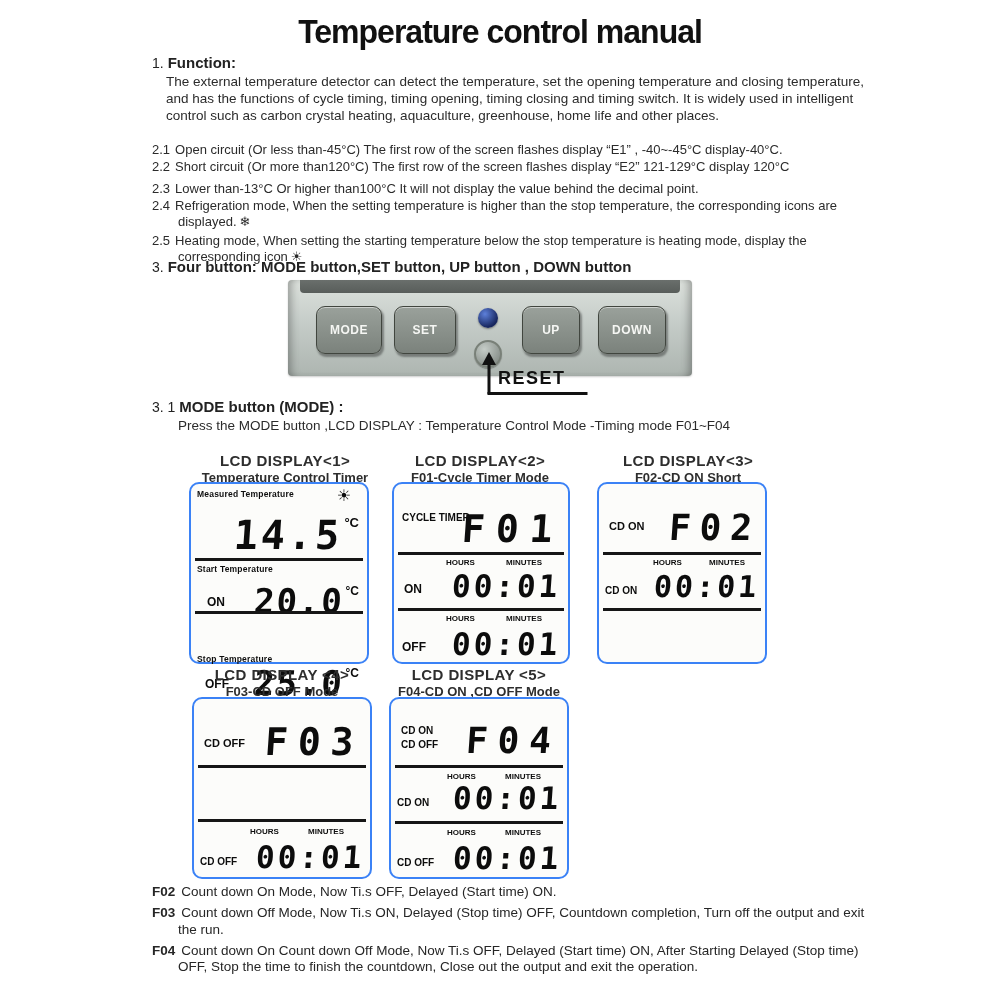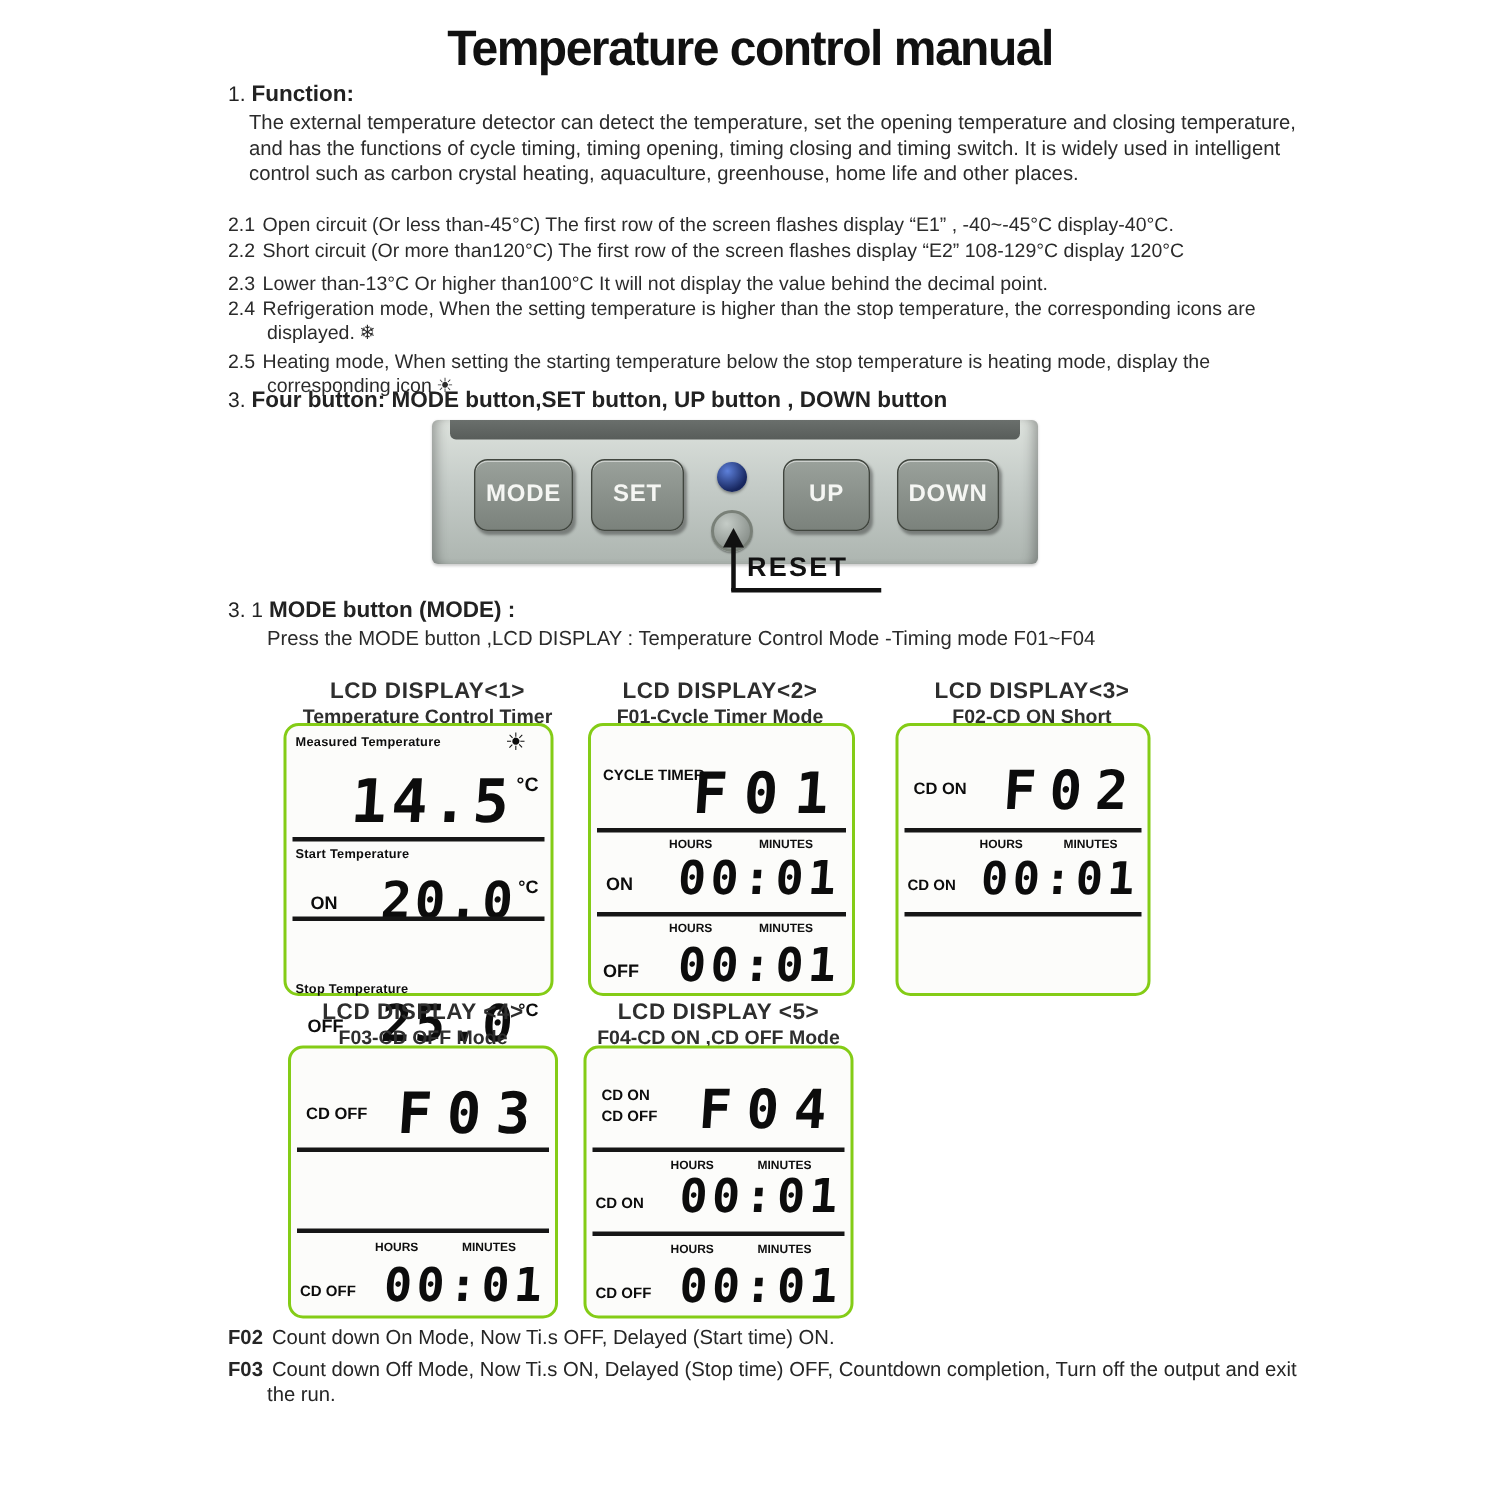--- a/index.html
+++ b/index.html
@@ -25,39 +25,39 @@
   .device{position:absolute; left:288px; top:280px; width:404px; height:96px;
           background:linear-gradient(180deg,#dde2dd 0%,#c5ccc8 45%,#adb5b0 100%);
           border-radius:4px;
           box-shadow:inset 8px 0 8px -5px rgba(0,0,0,.3), inset -8px 0 8px -5px rgba(0,0,0,.3), 0 1px 2px rgba(0,0,0,.2);}
   .dev-topbar{position:absolute; left:12px; right:12px; top:0; height:13px;
               background:linear-gradient(180deg,#6a6f6c,#585d5a); border-radius:0 0 4px 4px;}
   .dev-btn{position:absolute; top:26px; height:46px;
            background:linear-gradient(180deg,#9aa19b,#7b827c);
            border:1px solid #41463f; border-radius:9px;
            box-shadow:inset 0 1px 0 rgba(255,255,255,.5), 1.5px 2.5px 2px rgba(0,0,0,.35);
-           color:#f5f6f3; font-weight:bold; font-size:16px;
+           color:#f5f6f3; font-weight:bold; font-size:12px;
            display:flex; align-items:center; justify-content:center; letter-spacing:.5px;}
   .dev-led{position:absolute; left:190px; top:28px; width:20px; height:20px; border-radius:50%;
            background:radial-gradient(circle at 35% 30%, #5d80da, #17265e 70%);
            box-shadow:0 1px 2px rgba(0,0,0,.4);}
   .dev-reset{position:absolute; left:186px; top:60px; width:28px; height:28px; border-radius:50%;
              background:radial-gradient(circle at 35% 30%, #c5ccc7, #8b928d 75%);
              border:2px solid #798078; box-sizing:border-box; box-shadow:0 1px 1px rgba(0,0,0,.3);}
   .reset-svg{position:absolute; left:452px; top:352px;}
   .reset-label{position:absolute; left:498px; top:368px; font-size:18px; font-weight:bold;
                letter-spacing:1.5px; color:#111;}
 
   
   .lcd-head{position:absolute; width:220px; text-align:center; color:#2e2e2e;}
   .lcd-head .l1{font-size:15px; font-weight:bold; letter-spacing:.4px;}
   .lcd-head .l2{font-size:13px; font-weight:bold; margin-top:1px;}
 
   
-  .lcd{position:absolute; background:#fcfcfa; border:2px solid #84cc16; border-radius:10px;
+  .lcd{position:absolute; background:#fcfcfa; border:2px solid #3b82f6; border-radius:10px;
        box-sizing:border-box;}
   .divider{position:absolute; left:4px; right:4px; height:3px; background:#161616;}
   .sec{position:absolute; left:0; right:0;}
   .lcdlbl{position:absolute; font-size:8.5px; font-weight:bold; color:#0e0e0e; letter-spacing:.2px;}
   .statelbl{position:absolute; font-size:12px; font-weight:bold; color:#0c0c0c;}
   .seg{font-family:"DejaVu Sans Mono", monospace; font-weight:bold; color:#0c0c0c;
        transform:skewX(-4deg); line-height:1;}
   .bigrow{position:absolute; display:flex; align-items:flex-start;}
   .unit{font-size:13px; font-weight:bold; color:#0c0c0c; margin-left:2px;}
   .tl{position:absolute; font-size:8px; font-weight:bold; color:#0e0e0e;}
@@ -78,21 +78,21 @@
   <div class="h1" style="left:152px; top:54px;">
     <span class="num">1.</span><span class="ht">Function:</span>
   </div>
   <div class="body-text" style="left:166px; top:73px; width:712px;">The external temperature detector can detect the temperature, set the opening temperature and closing temperature, and has the functions of cycle timing, timing opening, timing closing and timing switch. It is widely used in intelligent control such as carbon crystal heating, aquaculture, greenhouse, home life and other places.</div>
 
   <div class="items" style="left:152px; top:142px; width:706px;">
     <div class="item mb0">
       <span class="num">2.1</span><span>Open circuit (Or less than-45°C)  The first row of the screen flashes display “E1” , -40~-45°C display-40°C.</span>
     </div>
     <div class="item mb5">
-      <span class="num">2.2</span><span>Short circuit (Or more than120°C)  The first row of the screen flashes display “E2” 108-129°C display 120°C</span>
+      <span class="num">2.2</span><span>Short circuit (Or more than120°C)  The first row of the screen flashes display “E2” 121-129°C display 120°C</span>
     </div>
     <div class="item mb0">
       <span class="num">2.3</span><span>Lower than-13°C Or higher than100°C It will not display the value behind the decimal point.</span>
     </div>
     <div class="item mb2">
       <span class="num">2.4</span><span>Refrigeration mode, When the setting temperature is higher than the stop temperature, the corresponding icons are displayed.</span><span class="ic">❄</span>
     </div>
     <div class="item">
       <span class="num">2.5</span><span>Heating mode, When setting the starting temperature below the stop temperature is heating mode, display the corresponding icon</span><span class="ic">☀</span>
     </div>
@@ -269,15 +269,18 @@
     </div>
   </div>
 
   <div class="foot" style="left:152px; top:884px; width:716px;">
     <div class="fline">
       <span class="fcode">F02</span><span>Count down  On  Mode,  Now Ti.s OFF,  Delayed  (Start time)  ON.</span>
     </div>
     <div class="fline">
       <span class="fcode">F03</span><span>Count down  Off  Mode,  Now Ti.s ON,  Delayed (Stop time) OFF,  Countdown completion,  Turn off the output and exit the run.</span>
     </div>
+    <div class="fline">
+      <span class="fcode">F04</span><span>Count down On Count down Off  Mode,  Now Ti.s OFF,  Delayed  (Start time)  ON,  After Starting Delayed (Stop time)  OFF,  Stop the time to finish the countdown,  Close out the output and exit the operation.</span>
+    </div>
   </div>
 
 </div>
 
 </body></html>

